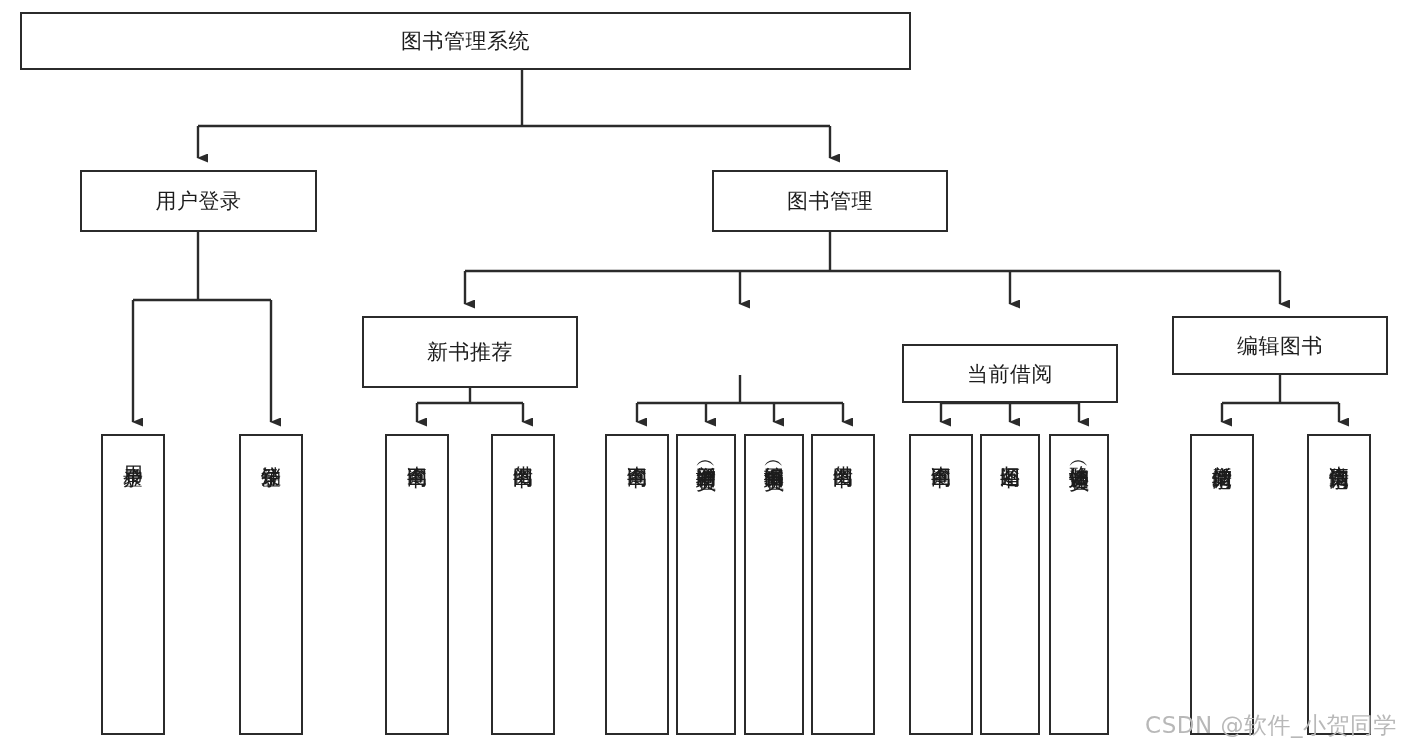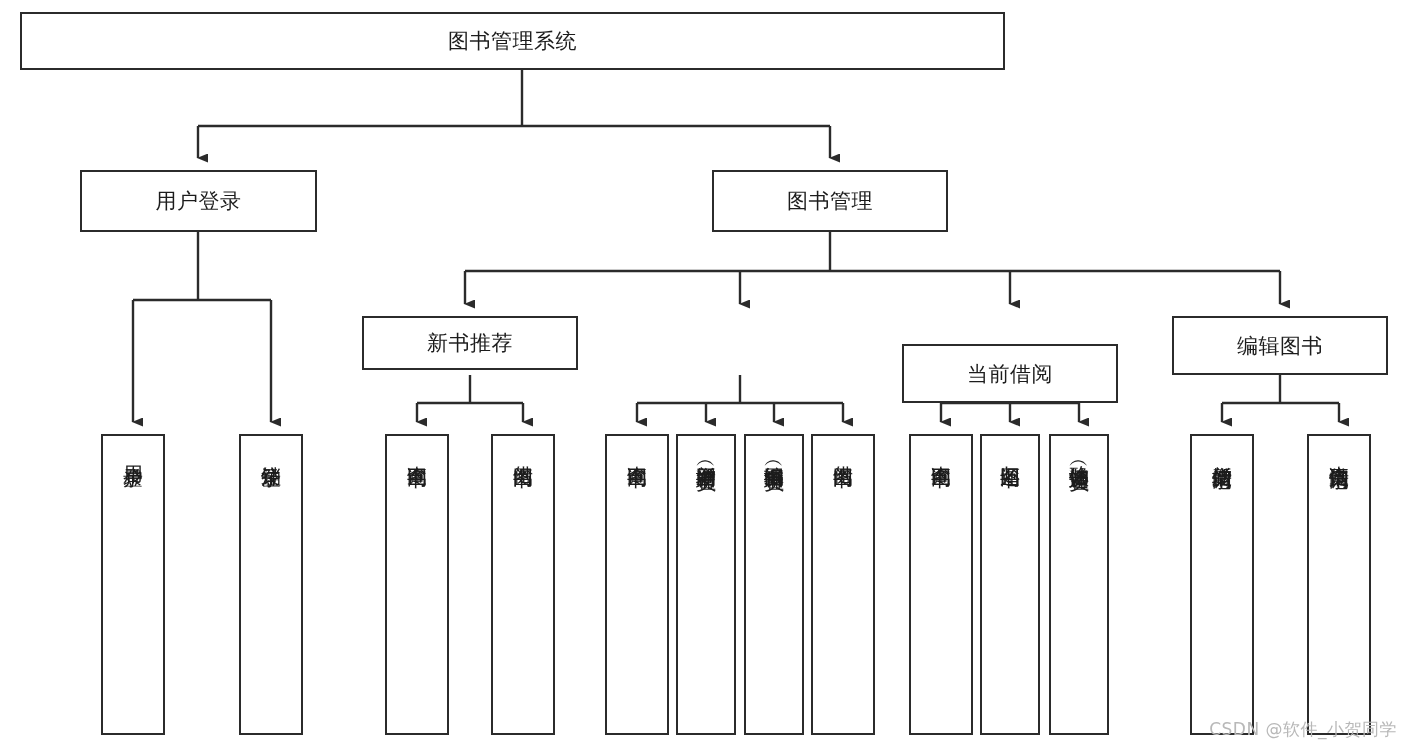--- a/index.html
+++ b/index.html
@@ -48,21 +48,21 @@
     font-size: 20px;
     line-height: 1.24;
     letter-spacing: 1px;
     white-space: nowrap;
     color: #1c1c1c;
   }
   .watermark {
     position: absolute;
     right: 8px;
     bottom: 6px;
-    font-size: 17px;
+    font-size: 23px;
     color: #b8b8b8;
     white-space: nowrap;
     letter-spacing: 0.5px;
   }
 </style>
 </head>
 <body>
 
 <div id="canvas">
 
@@ -110,32 +110,32 @@
       <path d="M1010,403 L1010,422" marker-end="url(#arrow)"></path>
       <path d="M1079,403 L1079,422" marker-end="url(#arrow)"></path>
 
       <path d="M1280,375 L1280,403"></path>
       <path d="M1222,403 L1339,403"></path>
       <path d="M1222,403 L1222,422" marker-end="url(#arrow)"></path>
       <path d="M1339,403 L1339,422" marker-end="url(#arrow)"></path>
     </g>
   </svg>
 
-  <div class="node node-h" style="left:20px; top:12px; width:985px; height:58px;">
+  <div class="node node-h" style="left:20px; top:12px; width:891px; height:58px;">
     <span>图书管理系统</span>
   </div>
 
   <div class="node node-h" style="left:80px; top:170px; width:237px; height:62px;">
     <span>用户登录</span>
   </div>
   <div class="node node-h" style="left:712px; top:170px; width:236px; height:62px;">
     <span>图书管理</span>
   </div>
 
-  <div class="node node-h" style="left:362px; top:316px; width:216px; height:54px;">
+  <div class="node node-h" style="left:362px; top:316px; width:216px; height:72px;">
     <span>新书推荐</span>
   </div>
   <div class="node node-h" style="left:902px; top:316px; width:216px; height:59px;margin-top:28px;">
     <span>当前借阅</span>
   </div>
   <div class="node node-h" style="left:1172px; top:316px; width:216px; height:59px;">
     <span>编辑图书</span>
   </div>
 
   <div class="node node-leaf" style="left:101px; top:434px; width:64px; height:301px;">

